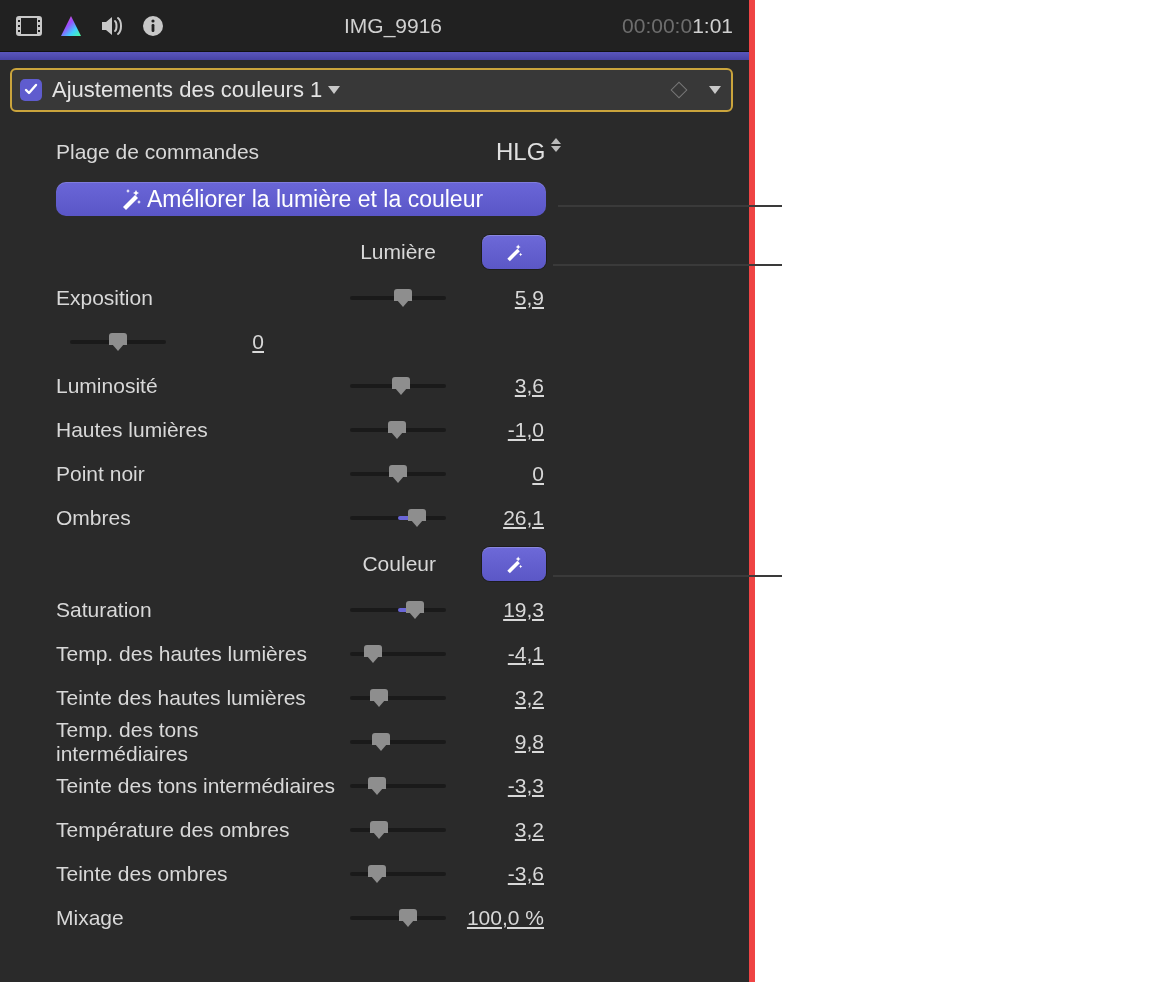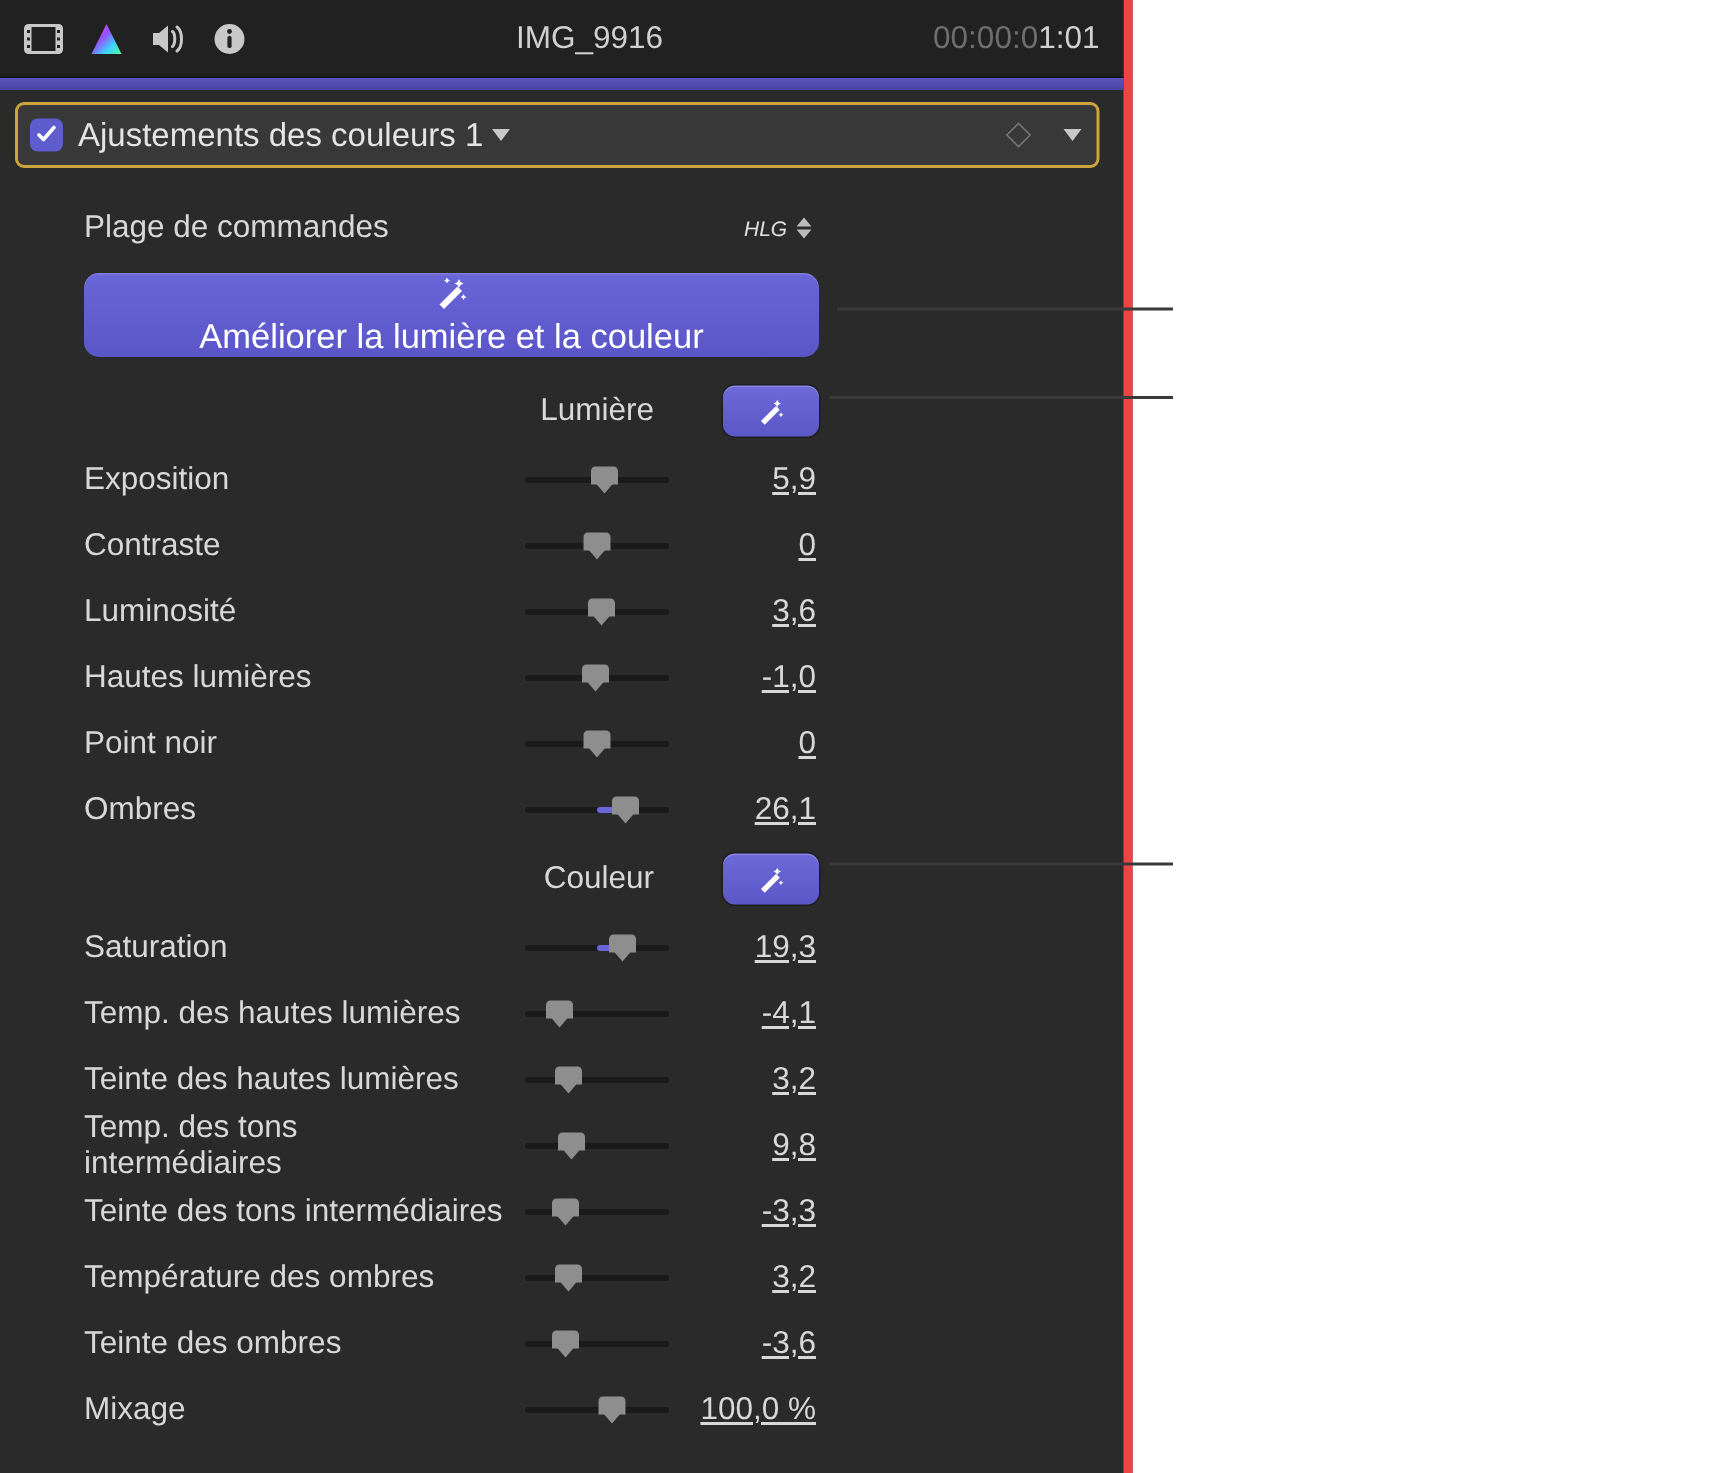--- a/index.html
+++ b/index.html
@@ -86,39 +86,38 @@
     display:flex;
     align-items:center;
     height: 44px;
   }
   .row .label { flex: 0 0 280px; color:#d8d8d8; font-size:21px; }
   .row .ctrl { flex: 0 0 110px; display:flex; justify-content:flex-end; }
   .row .value { flex: 0 0 100px; text-align:right; color:#d8d8d8; padding-right: 2px; font-size:21px;text-decoration:underline; }
   .row-range { display:flex; align-items:center; height:44px; margin-bottom:8px;}
   .row-range .label { width: 390px; color:#d8d8d8; font-size:21px; }
   .hlg {
-    color:#e0e0e0; display:flex; align-items:center; gap:6px; font-size:14px;font-style:italic;
+    color:#e0e0e0; display:flex; align-items:flex-start; gap:6px; font-size:24px;
   }
   .updown {
     display:inline-flex; flex-direction:column; gap:2px;
   }
   .updown .up{width:0;height:0;border-left:5px solid transparent;border-right:5px solid transparent;border-bottom:6px solid #bbb;}
   .updown .dn{width:0;height:0;border-left:5px solid transparent;border-right:5px solid transparent;border-top:6px solid #bbb;}
   .big-btn {
     width: 490px;
-    height: 56px;
+    height: 34px;
     border-radius: 10px;
     background: linear-gradient(#6a66d8,#5a56c7);
     color:#fff;
     display:flex; align-items:center; justify-content:center;
     gap:4px;
     font-size:23px;
     margin: 6px 0 14px 0;
     box-shadow: inset 0 1px 0 rgba(255,255,255,.15);
-    flex-direction: column;
   }
   .section-header {
     display:flex; align-items:center; height:44px; margin-bottom:2px;text-align:right;
   }
   .section-header .label { width:380px; color:#d8d8d8; font-size:21px;}
   .wand-btn {
     width:64px; height:34px; border-radius:8px;
     background: linear-gradient(#6d69d8,#5b57c6);
     display:flex;align-items:center;justify-content:center;
     box-shadow: inset 0 1px 0 rgba(255,255,255,.2), 0 0 0 1px rgba(0,0,0,.3);
@@ -262,21 +261,20 @@
           <div class="ctrl">
             <div class="slider">
               <div class="track"></div>
               <div class="fill" style="left: 50%; width: 5%;"></div>
               <div class="thumb" style="left: 55%;"></div>
             </div>
           </div>
           <div class="value">5,9</div>
         </div>
         <div class="row">
-          <div class="label">Contraste</div>
           <div class="ctrl">
             <div class="slider">
               <div class="track"></div>
               <div class="fill" style="left: 50%; width: 0%;"></div>
               <div class="thumb" style="left: 50%;"></div>
             </div>
           </div>
           <div class="value">0</div>
         </div>
         <div class="row">

